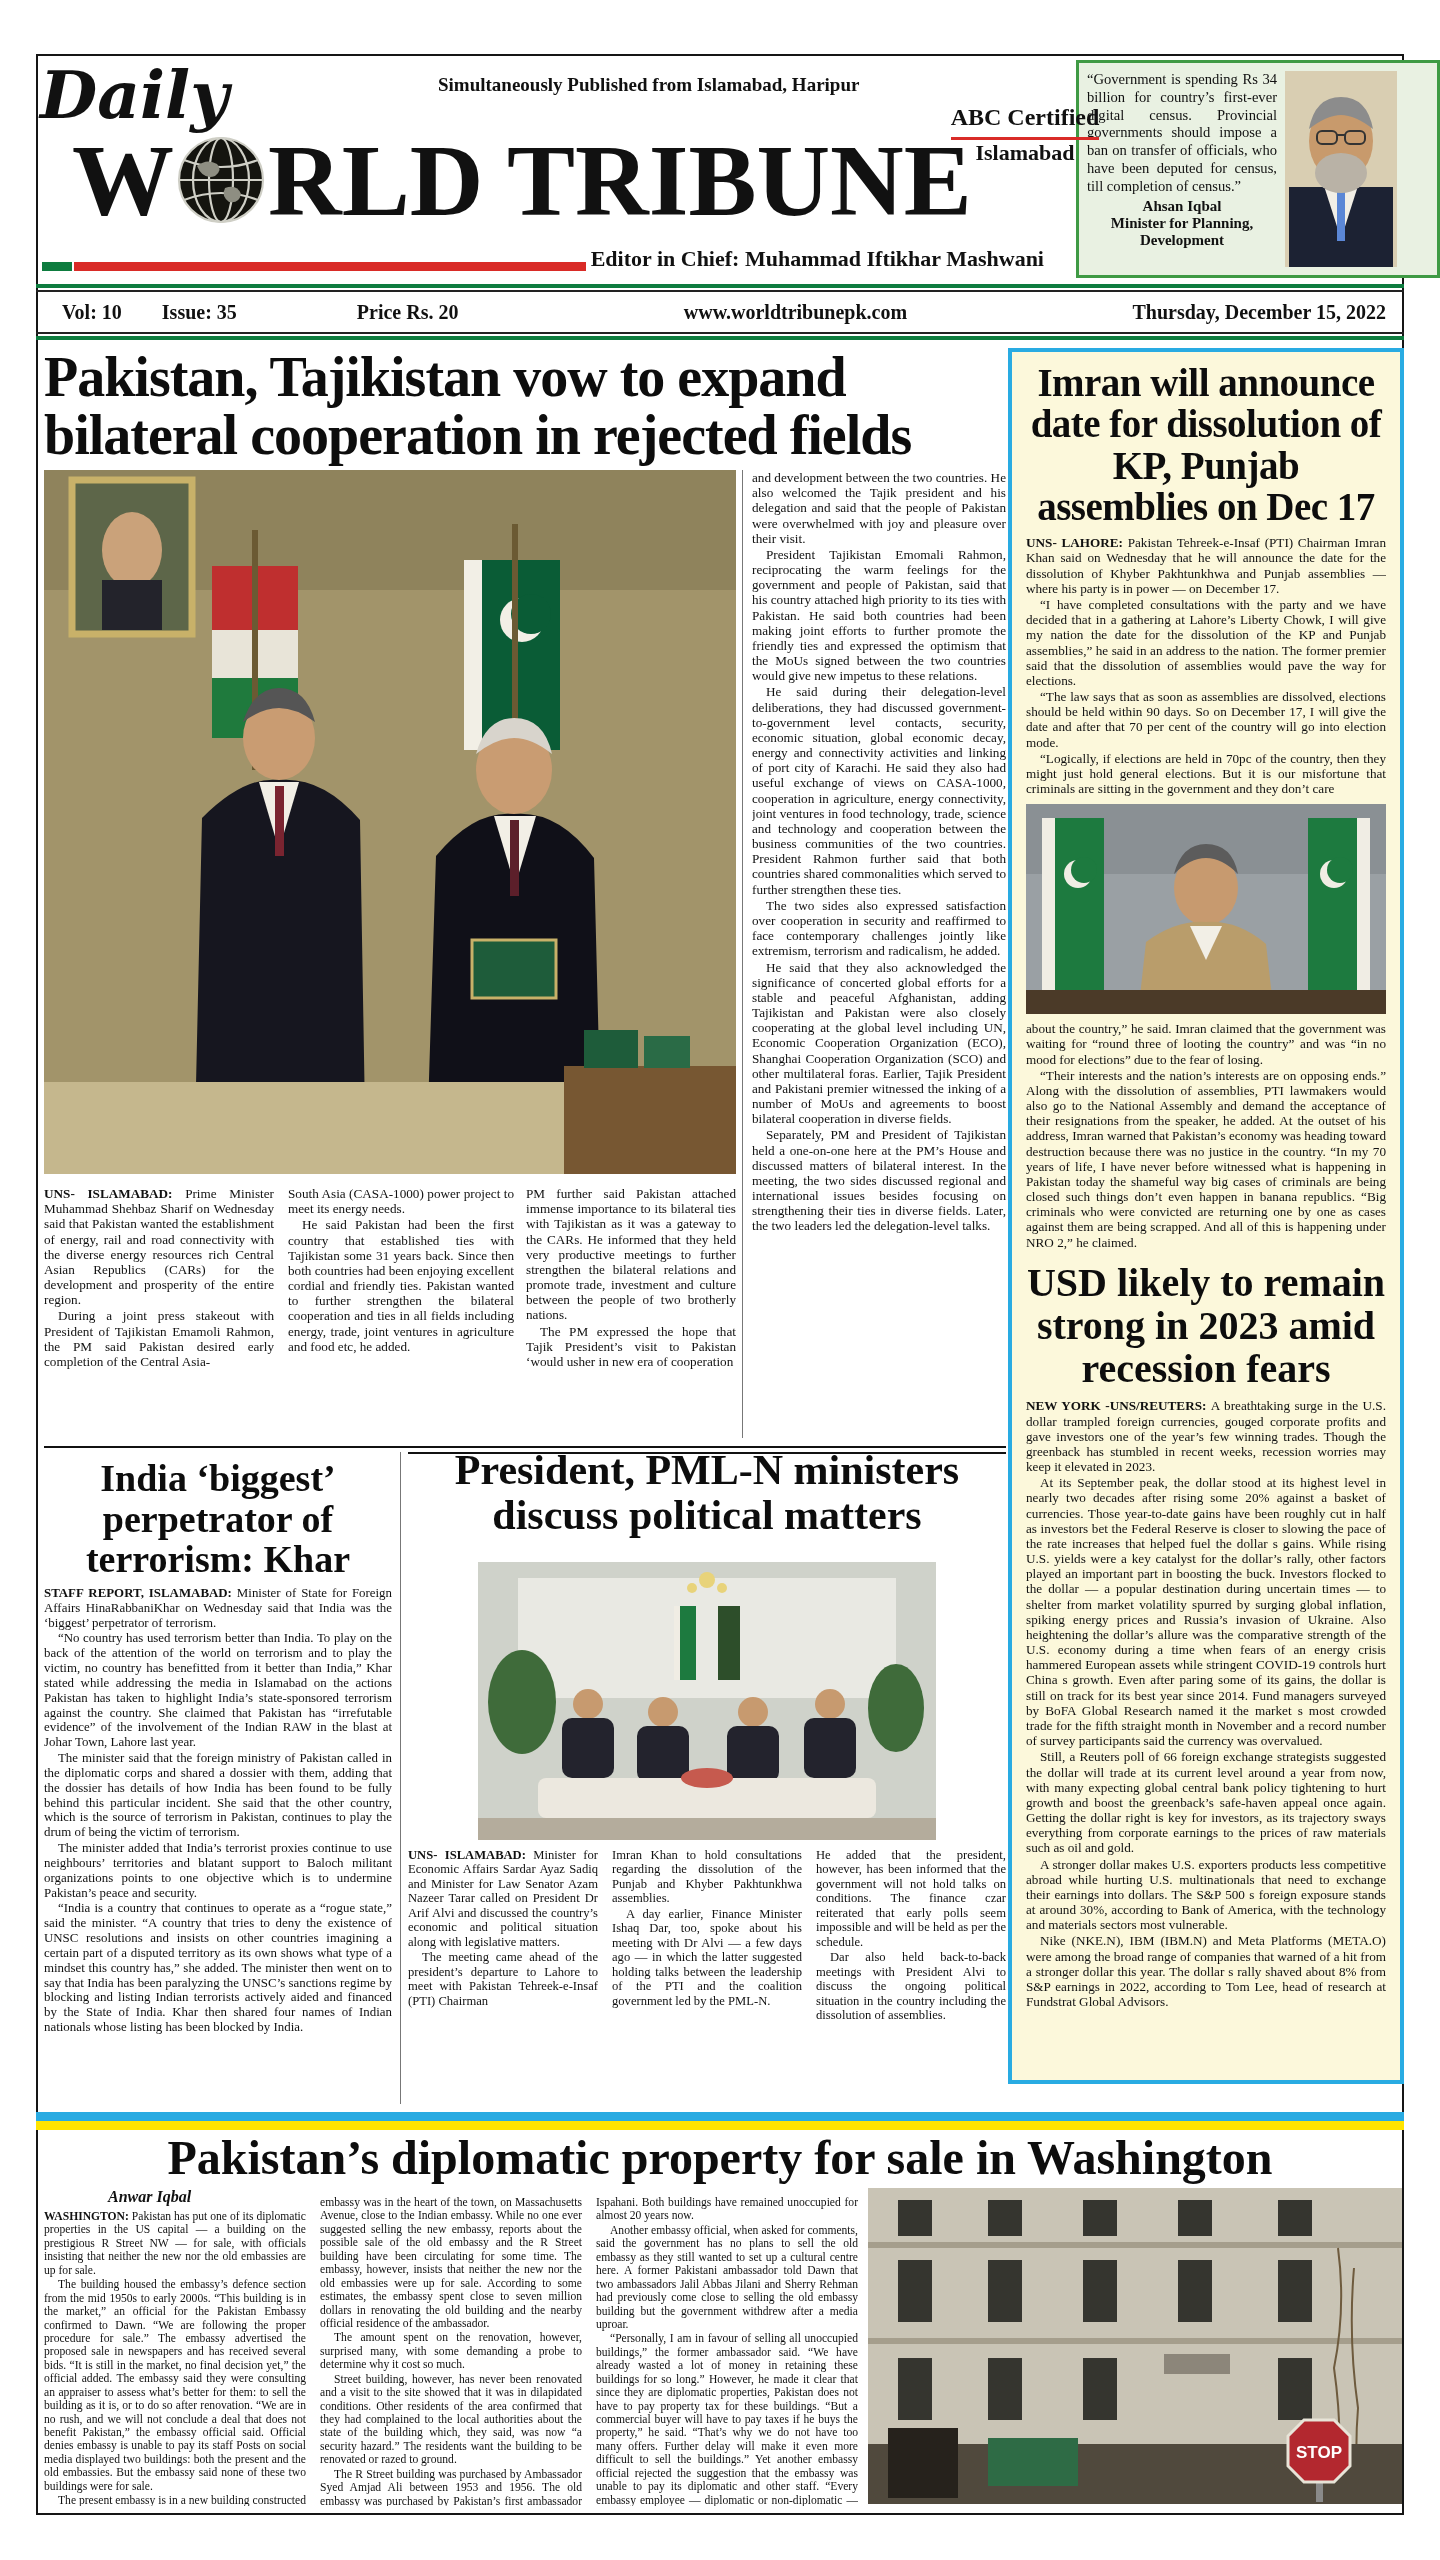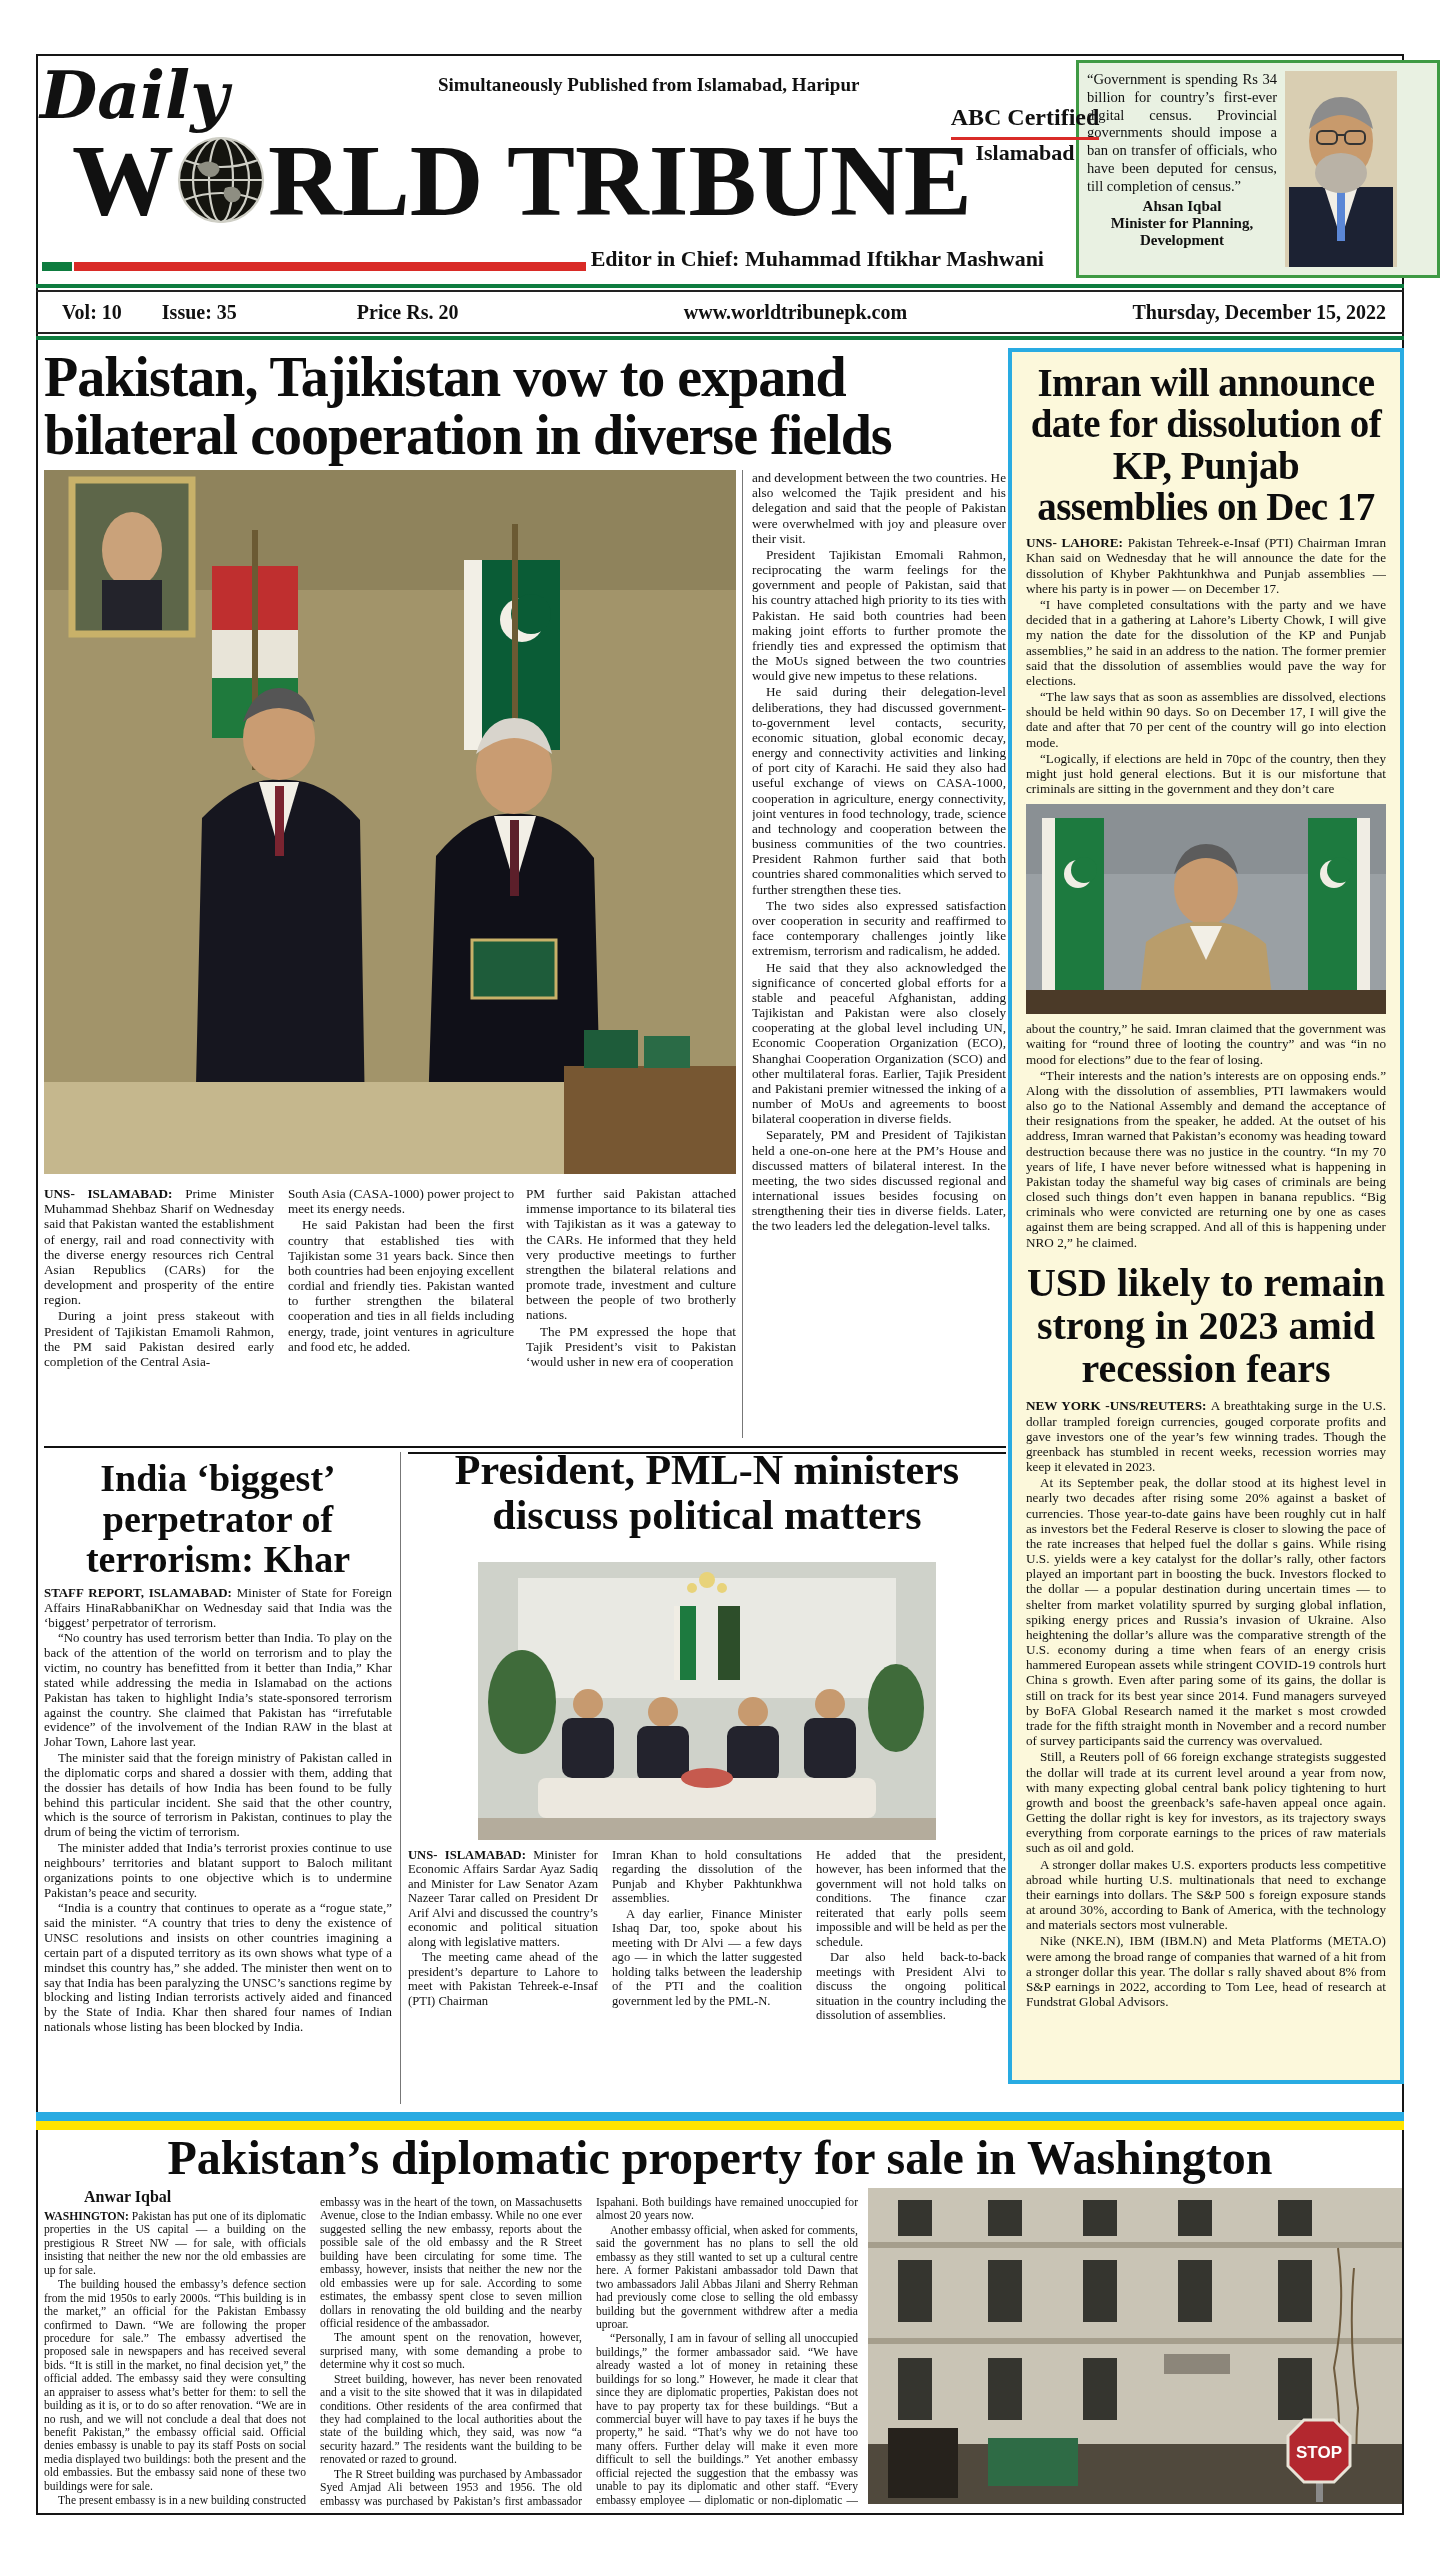--- a/index.html
+++ b/index.html
@@ -85,21 +85,21 @@
   <div class="abs" style="left:36px;top:284px;width:1368px;height:4px;background:#0e7c3f;"></div>
   <div class="abs infobar" style="left:36px;top:290px;width:1368px;height:44px;">
     <span style="margin-left:26px;">Vol: 10</span>
     <span style="margin-left:40px;">Issue: 35</span>
     <span style="margin-left:120px;">Price Rs. 20</span>
     <span style="flex:1;text-align:center;">www.worldtribunepk.com</span>
     <span style="margin-right:18px;">Thursday, December 15, 2022</span>
   </div>
   <div class="abs" style="left:36px;top:336px;width:1368px;height:4px;background:#0e7c3f;"></div>
 
-  <div class="abs hl" style="left:44px;top:348px;width:962px;font-size:56px;line-height:1.04;letter-spacing:-1px;">Pakistan, Tajikistan vow to expand bilateral cooperation in diverse fields</div>
+  <div class="abs hl" style="left:44px;top:348px;width:962px;font-size:56px;line-height:1.04;letter-spacing:-1px;">Pakistan, Tajikistan vow to expand bilateral cooperation in rejected fields</div>
 
   <svg class="abs svgph" style="left:44px;top:470px;" width="692" height="704" viewBox="0 0 692 704">
     <rect width="692" height="704" fill="#a2946a"></rect>
     <rect width="692" height="120" fill="#8f835c"></rect>
     <rect x="28" y="10" width="120" height="154" fill="#5d6649" stroke="#c8b169" stroke-width="7"></rect>
     <ellipse cx="88" cy="80" rx="30" ry="38" fill="#caa27a"></ellipse>
     <rect x="58" y="110" width="60" height="50" fill="#23232b"></rect>
 
     <rect x="168" y="96" width="86" height="64" fill="#bf2f2f"></rect>
     <rect x="168" y="160" width="86" height="48" fill="#e8e4d8"></rect>
@@ -250,21 +250,21 @@
   </div>
   <div class="abs bodytext" style="left:612px;top:1848px;width:190px;height:256px;font-size:12.6px;">
     <p class="para np">Imran Khan to hold consultations regarding the dissolution of the Punjab and Khyber Pakhtunkhwa assemblies.</p>
     <p class="para">A day earlier, Finance Minister Ishaq Dar, too, spoke about his meeting with Dr Alvi — a few days ago — in which the latter suggested holding talks between the leadership of the PTI and the coalition government led by the PML-N.</p>
   </div>
 
   <div class="abs" style="left:36px;top:2112px;width:1368px;height:9px;background:#29abe2;"></div>
   <div class="abs" style="left:36px;top:2121px;width:1368px;height:9px;background:#ffe400;"></div>
 
   <div class="abs hl chl" style="left:36px;top:2134px;width:1368px;font-size:48px;line-height:1;">Pakistan’s diplomatic property for sale in Washington</div>
-  <div class="abs" style="left:84px;top:2188px;font-size:16px;font-weight:700;">Anwar Iqbal</div>
+  <div class="abs" style="left:108px;top:2188px;font-size:16px;font-weight:700;font-style:italic;">Anwar Iqbal</div>
 
   <div class="abs bodytext" style="left:44px;top:2210px;width:262px;height:296px;font-size:11.6px;line-height:1.16;">
     <p class="para np"><b>WASHINGTON: </b><span>Pakistan has put one of its diplomatic properties in the US capital — a building on the prestigious R Street NW — for sale, with officials insisting that neither the new nor the old embassies are up for sale.</span></p>
     <p class="para">The building housed the embassy’s defence section from the mid 1950s to early 2000s. “This building is in the market,” an official for the Pakistan Embassy confirmed to Dawn. “We are following the proper procedure for sale.” The embassy advertised the proposed sale in newspapers and has received several bids. “It is still in the market, no final decision yet,” the official added. The embassy said they were consulting an appraiser to assess what’s better for them: to sell the building as it is, or to do so after renovation. “We are in no rush, and we will not conclude a deal that does not benefit Pakistan,” the embassy official said. Official denies embassy is unable to pay its staff Posts on social media displayed two buildings: both the present and the old embassies. But the embassy said none of these two buildings were for sale.</p>
     <p class="para">The present embassy is in a new building constructed in the early 2000s while the old</p>
   </div>
   <div class="abs bodytext" style="left:320px;top:2196px;width:262px;height:310px;font-size:11.6px;line-height:1.16;">
     <p class="para np">embassy was in the heart of the town, on Massachusetts Avenue, close to the Indian embassy. While no one ever suggested selling the new embassy, reports about the possible sale of the old embassy and the R Street building have been circulating for some time. The embassy, however, insists that neither the new nor the old embassies were up for sale. According to some estimates, the embassy spent close to seven million dollars in renovating the old building and the nearby official residence of the ambassador.</p>
     <p class="para">The amount spent on the renovation, however, surprised many, with some demanding a probe to determine why it cost so much.</p>
     <p class="para">Street building, however, has never been renovated and a visit to the site showed that it was in dilapidated conditions. Other residents of the area confirmed that they had complained to the local authorities about the state of the building which, they said, was now “a security hazard.” The residents want the building to be renovated or razed to ground.</p>

